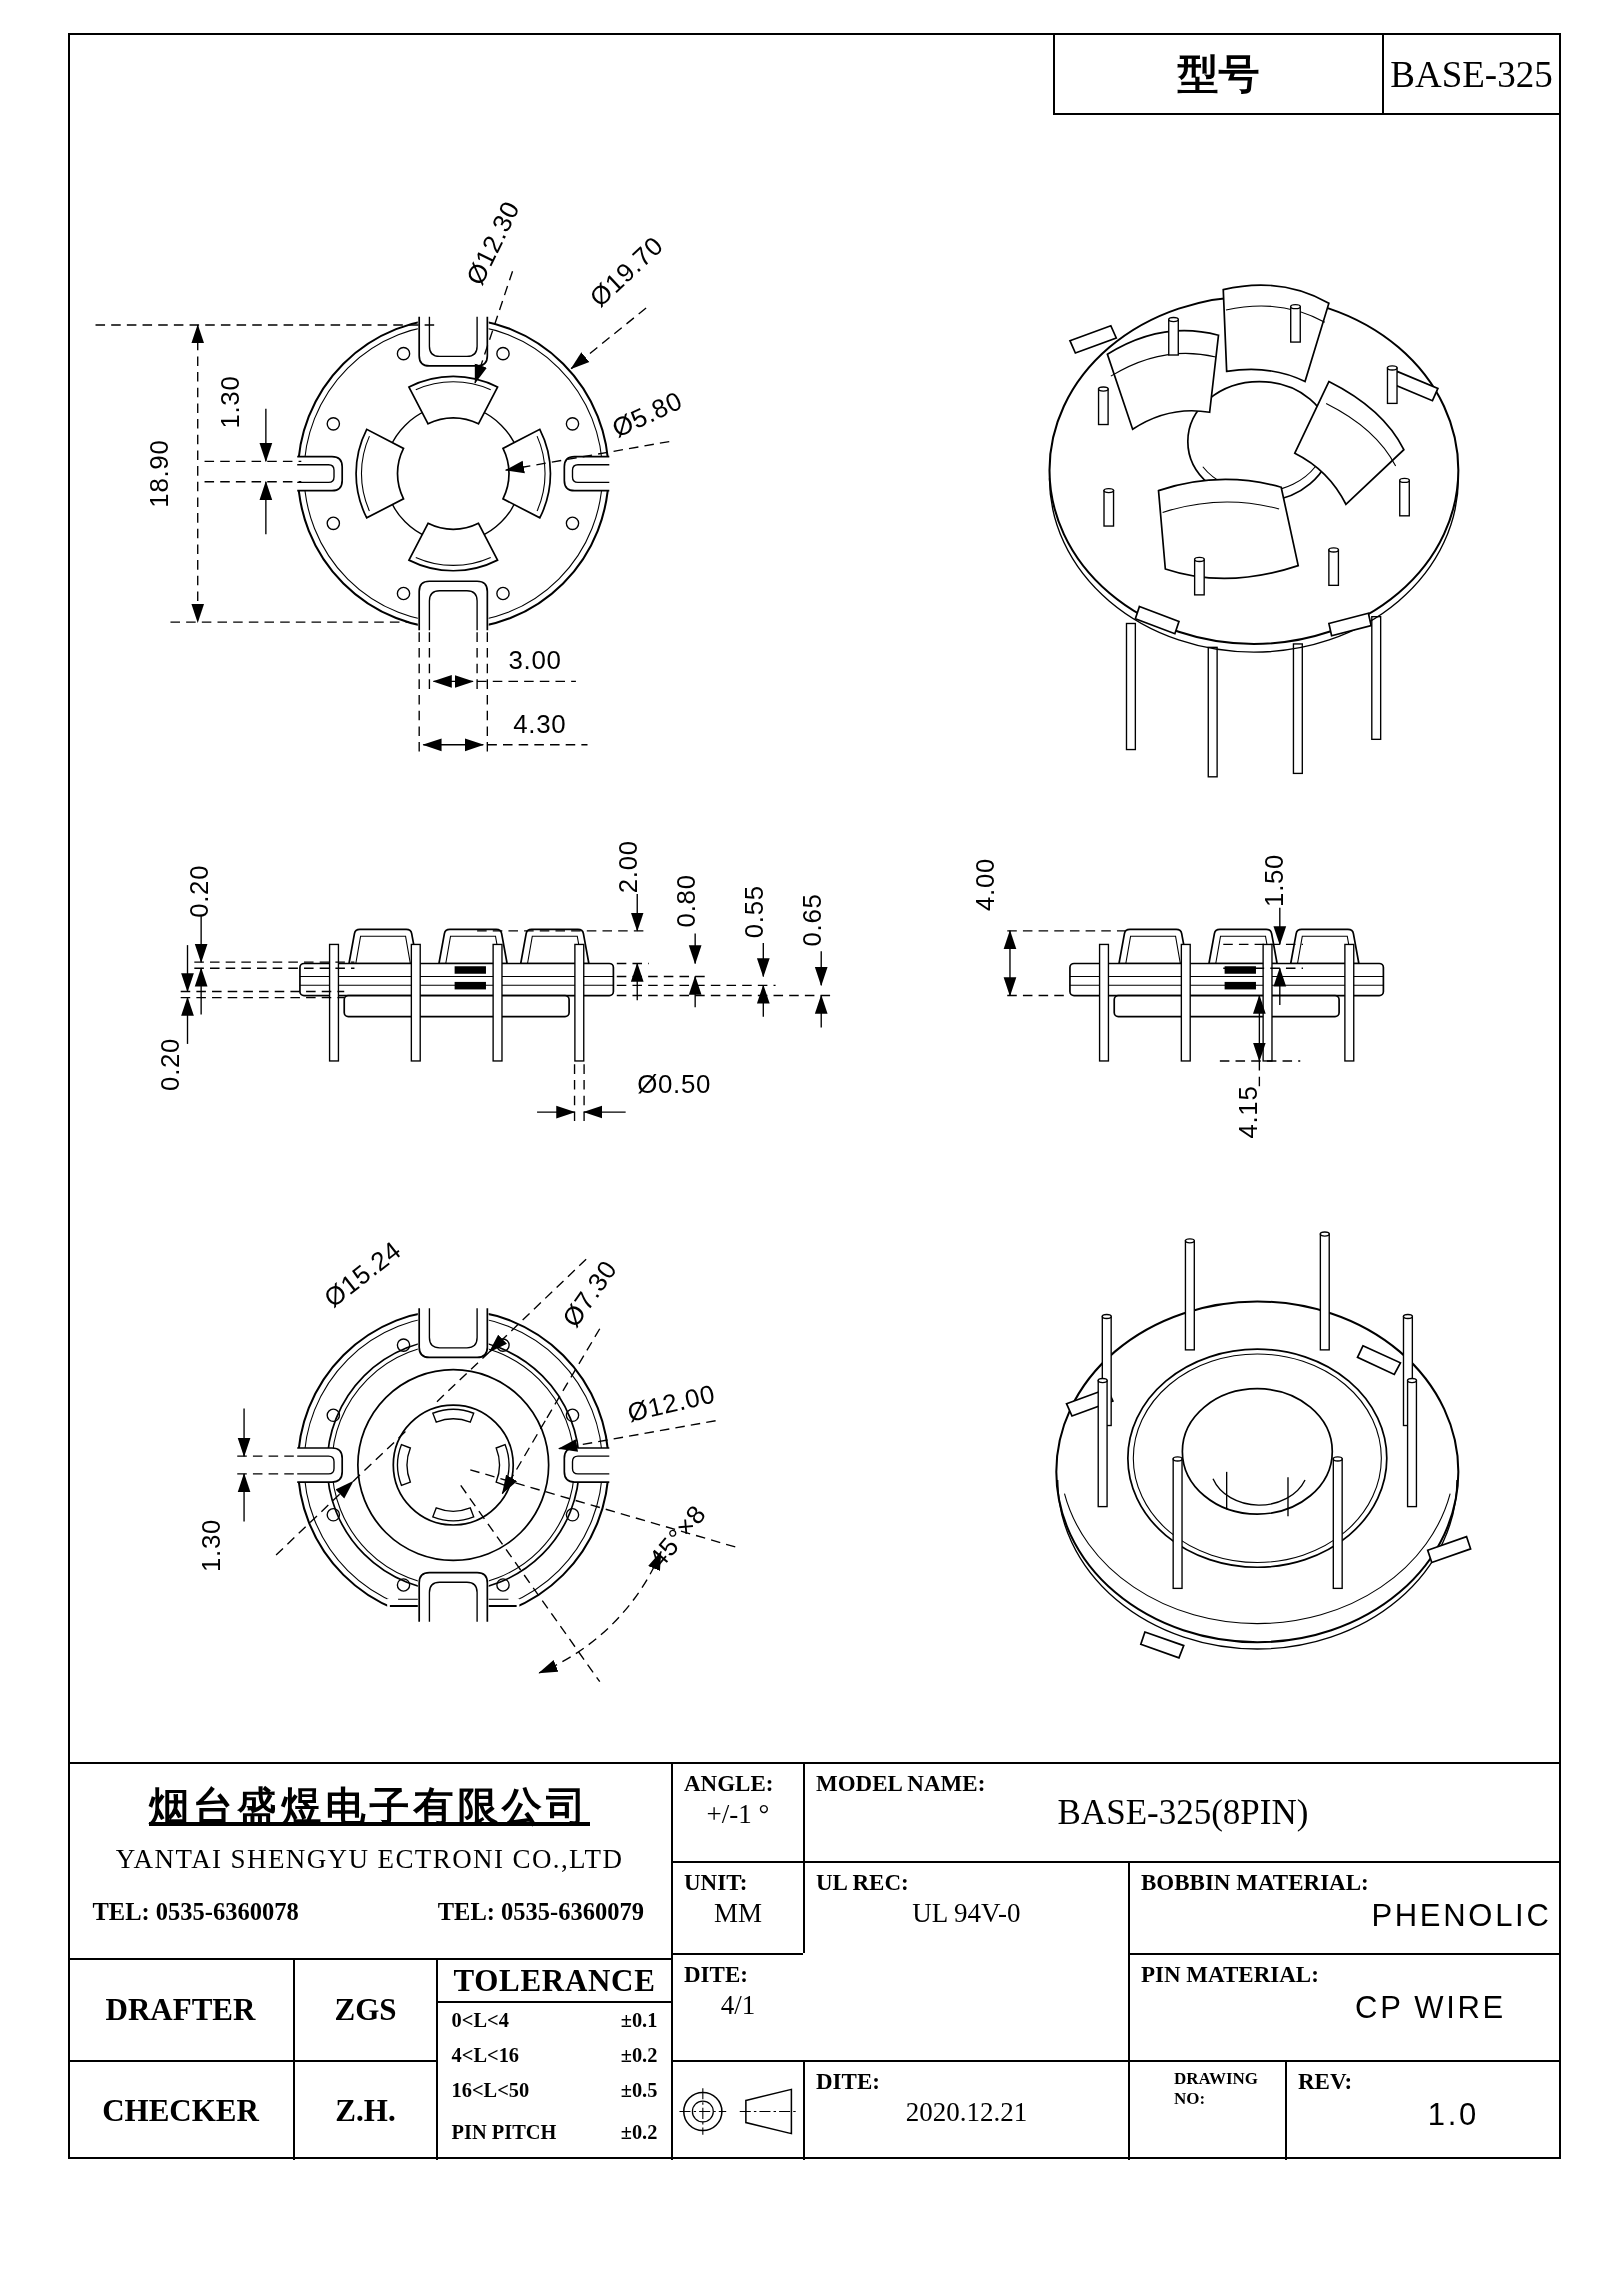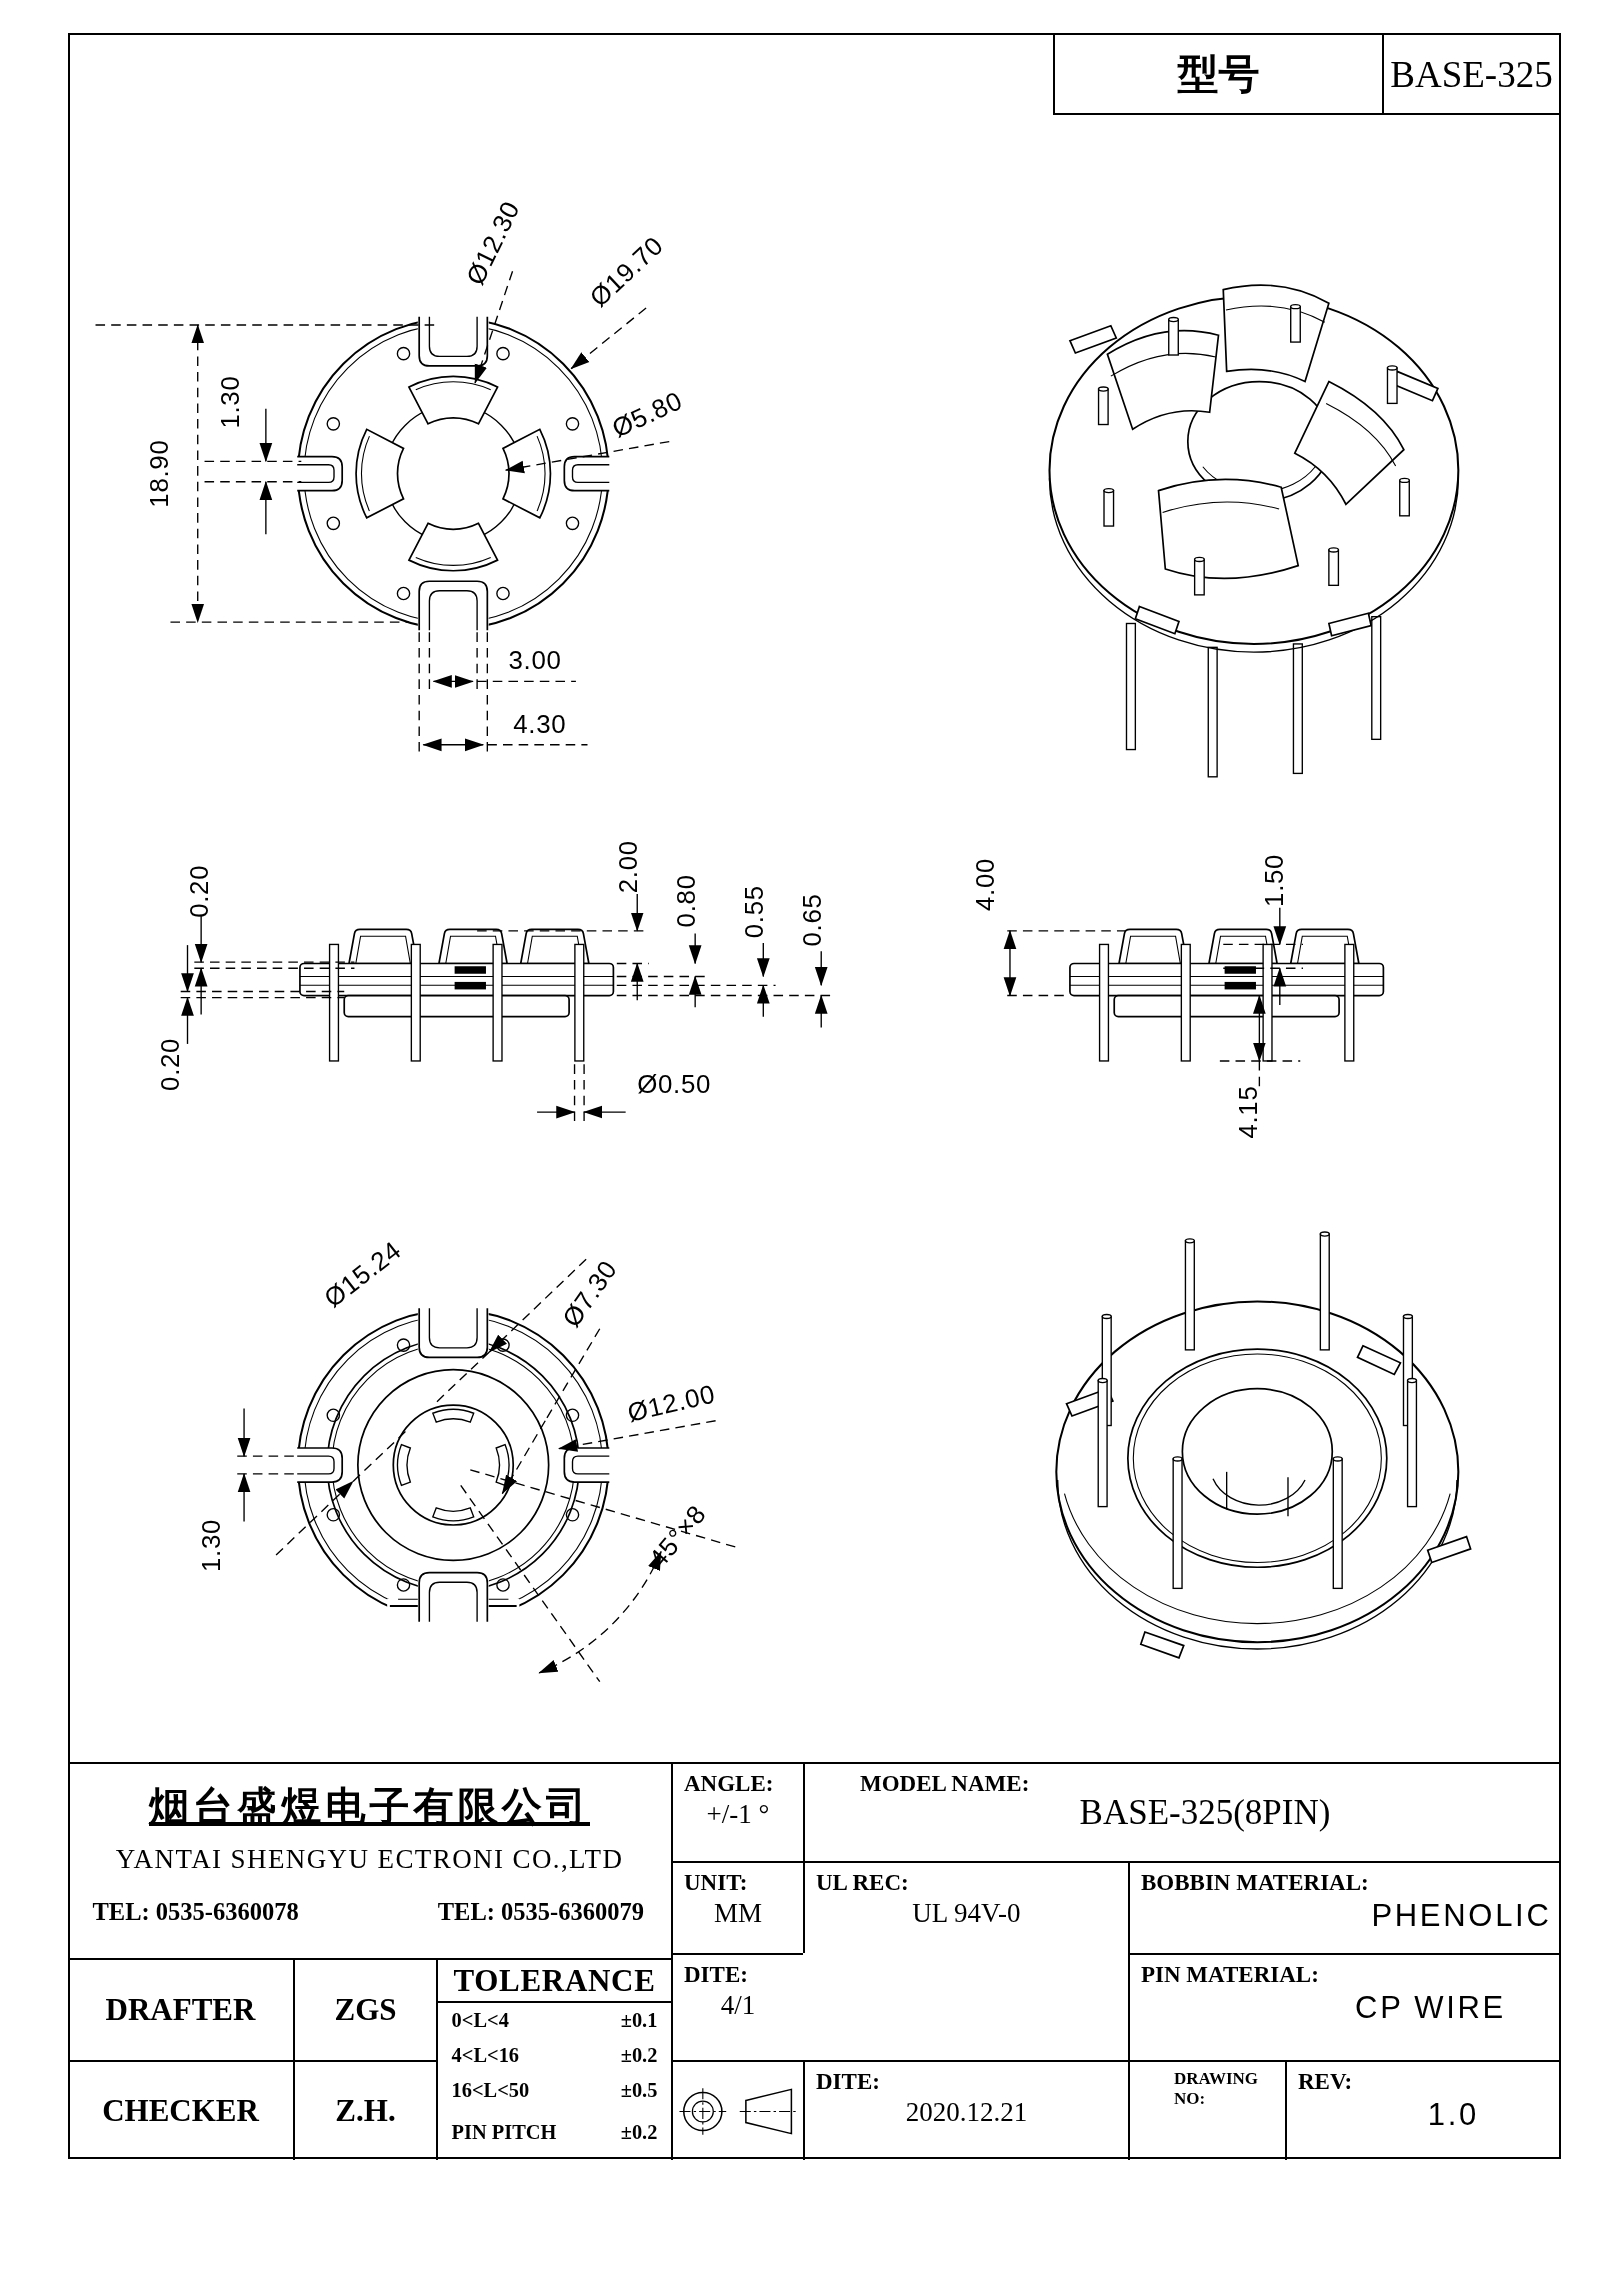--- a/index.html
+++ b/index.html
@@ -433,21 +433,21 @@
     <svg width="123" height="63" viewBox="0 0 200 96">
       <circle cx="42" cy="48" r="31" class="s25"></circle>
       <circle cx="42" cy="48" r="17" class="s2"></circle>
       <path d="M4,48 H80" stroke="#000" stroke-width="1.8" stroke-dasharray="18 5 4 5" fill="none"></path>
       <path d="M42,10 V86" stroke="#000" stroke-width="1.8" stroke-dasharray="18 5 4 5" fill="none"></path>
       <path d="M112,30 L186,12 L186,84 L112,66 Z" class="s25"></path>
       <path d="M102,48 H196" stroke="#000" stroke-width="1.8" stroke-dasharray="18 5 4 5" fill="none"></path>
     </svg>
   </div>
 
-  <div class="cell bl" style="left:735px;top:0;width:758px;height:97px;padding-left:44px;">
+  <div class="cell bl" style="left:735px;top:0;width:758px;height:97px;">
     <span class="cl">MODEL NAME:</span>
     <span class="cv" style="font-size:35px;margin-top:-4.1px;">BASE-325(8PIN)</span>
   </div>
   <div class="cell bl bt" style="left:735px;top:97px;width:325px;height:92px;">
     <span class="cl">UL REC:</span>
     <span class="cv">UL 94V-0</span>
   </div>
   <div class="cell bl bt" style="left:1060px;top:97px;width:433px;height:92px;">
     <span class="cl">BOBBIN MATERIAL:</span>
     <span class="cv thin" style="text-align:right;padding-right:9.5px;">PHENOLIC</span>

